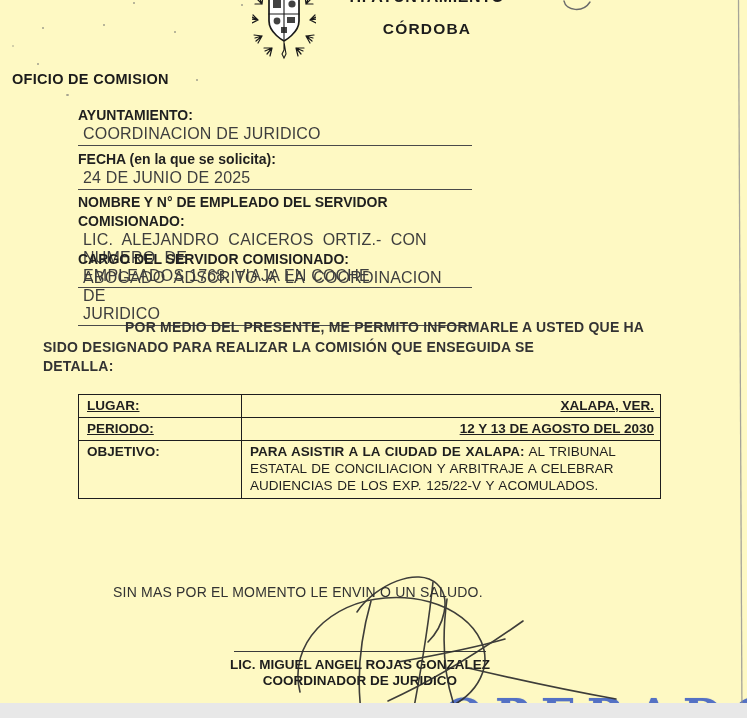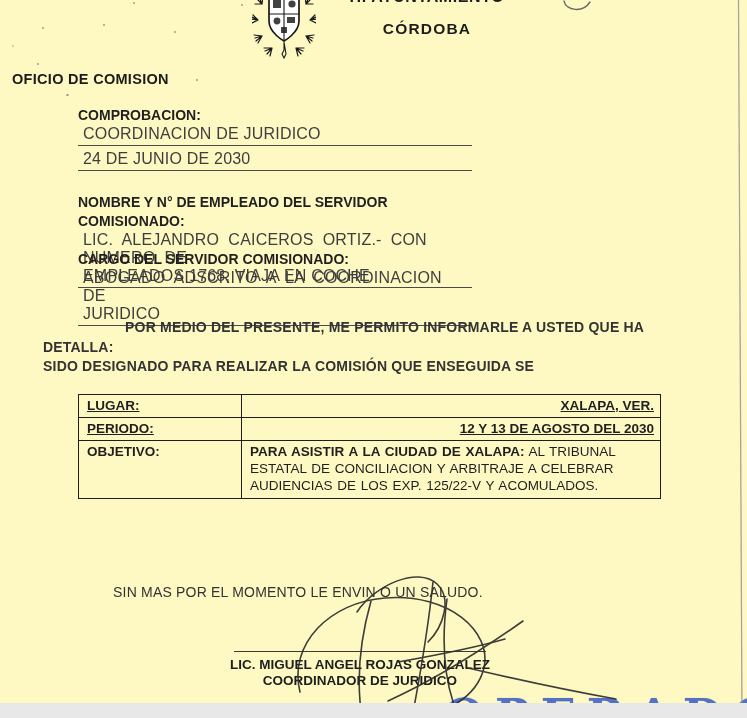--- a/index.html
+++ b/index.html
@@ -99,44 +99,45 @@
   </svg>
 
   <div class="org-block">
     <div class="org-line1">H. AYUNTAMIENTO</div>
     <div class="org-line2">CÓRDOBA</div>
   </div>
 
   <div class="doc-title">OFICIO DE COMISION</div>
 
   <div class="field f1">
-    <div class="lbl">COMPROBACION:</div>
+    <div class="lbl">AYUNTAMIENTO:</div>
     <div class="val">COORDINACION DE JURIDICO</div>
   </div>
 
   <div class="field f2">
-    <div class="val">24 DE JUNIO DE 2030</div>
+    <div class="lbl">FECHA (en la que se solicita):</div>
+    <div class="val">24 DE JUNIO DE 2025</div>
   </div>
 
   <div class="field f3">
     <div class="lbl">NOMBRE Y N° DE EMPLEADO DEL SERVIDOR COMISIONADO:</div>
     <div class="val ws">LIC. ALEJANDRO CAICEROS ORTIZ.- CON NUMERO DE</div>
     <div class="val">EMPLEADOS 1768, VIAJA EN COCHE</div>
   </div>
 
   <div class="field f4">
     <div class="lbl">CARGO DEL SERVIDOR COMISIONADO:</div>
     <div class="val ws">ABOGADO ADSCRITO A LA COORDINACION DE</div>
     <div class="val">JURIDICO</div>
   </div>
 
   <div class="para p1">
     <div class="indent">POR MEDIO DEL PRESENTE, ME PERMITO INFORMARLE A USTED QUE HA</div>
+    <div>SIDO DESIGNADO PARA REALIZAR LA COMISIÓN QUE ENSEGUIDA SE</div>
     <div>DETALLA:</div>
-    <div>SIDO DESIGNADO PARA REALIZAR LA COMISIÓN QUE ENSEGUIDA SE</div>
   </div>
 
   <table class="com-table">
     <tbody>
       <tr class="rowsm">
         <td class="c1">LUGAR:</td>
         <td class="c2 vbold">XALAPA, VER.</td>
       </tr>
       <tr class="rowsm">
         <td class="c1">PERIODO:</td>

